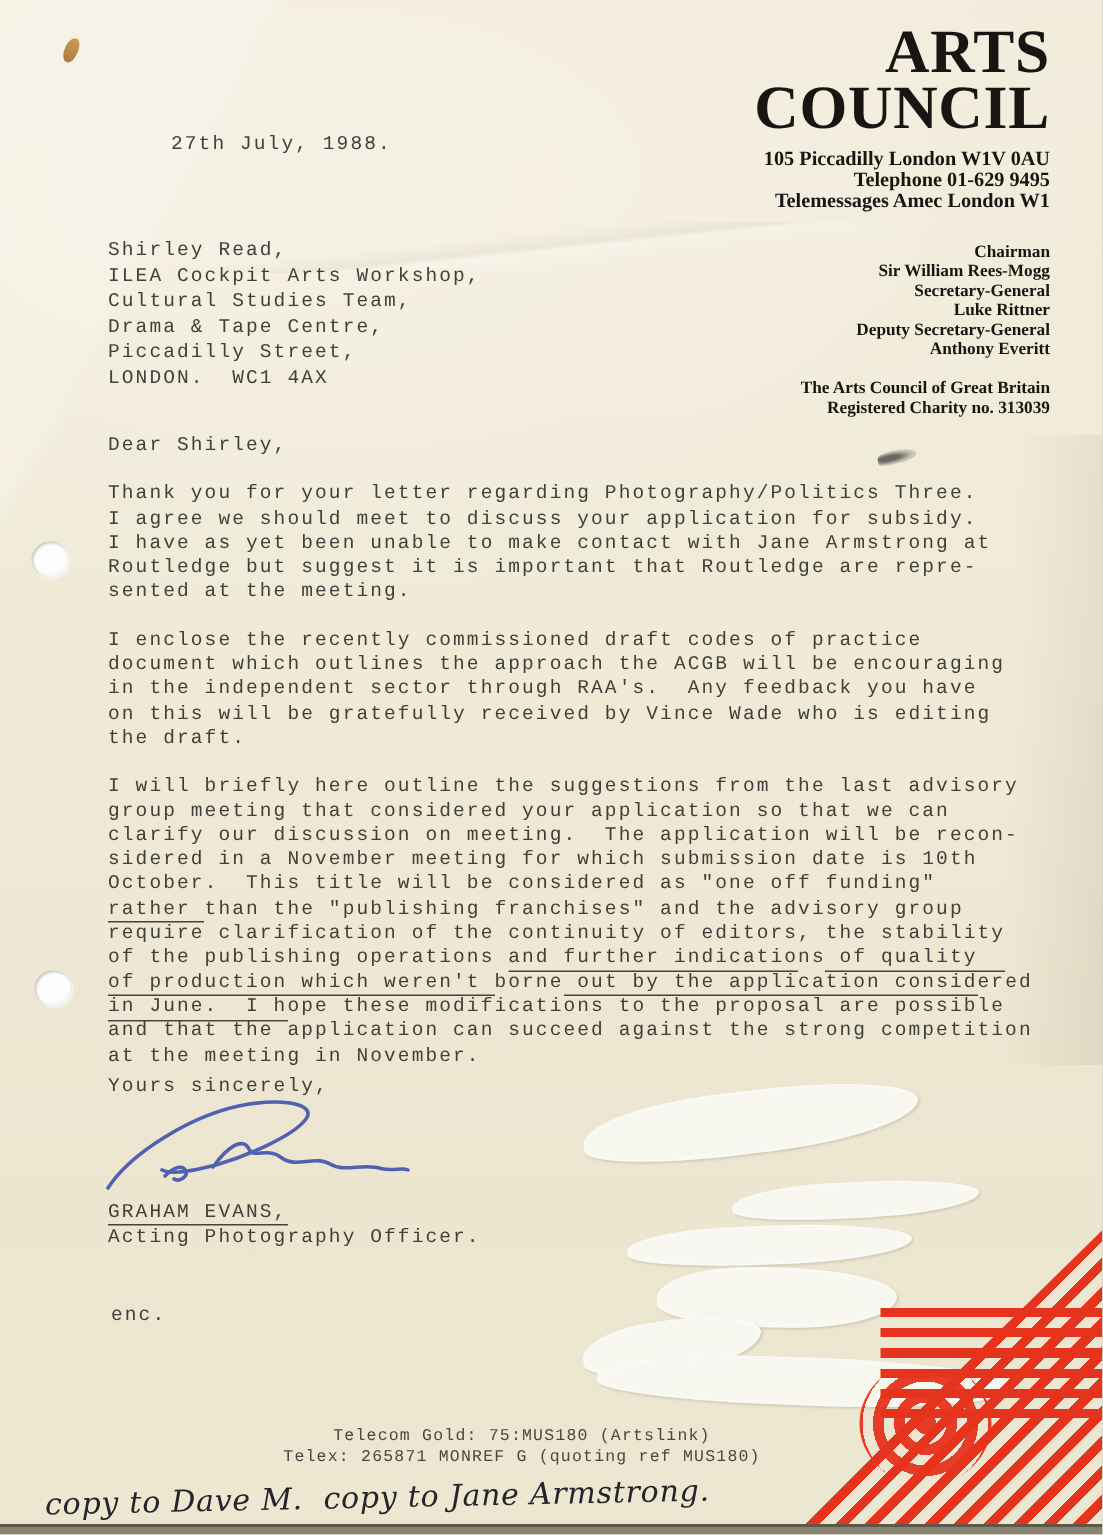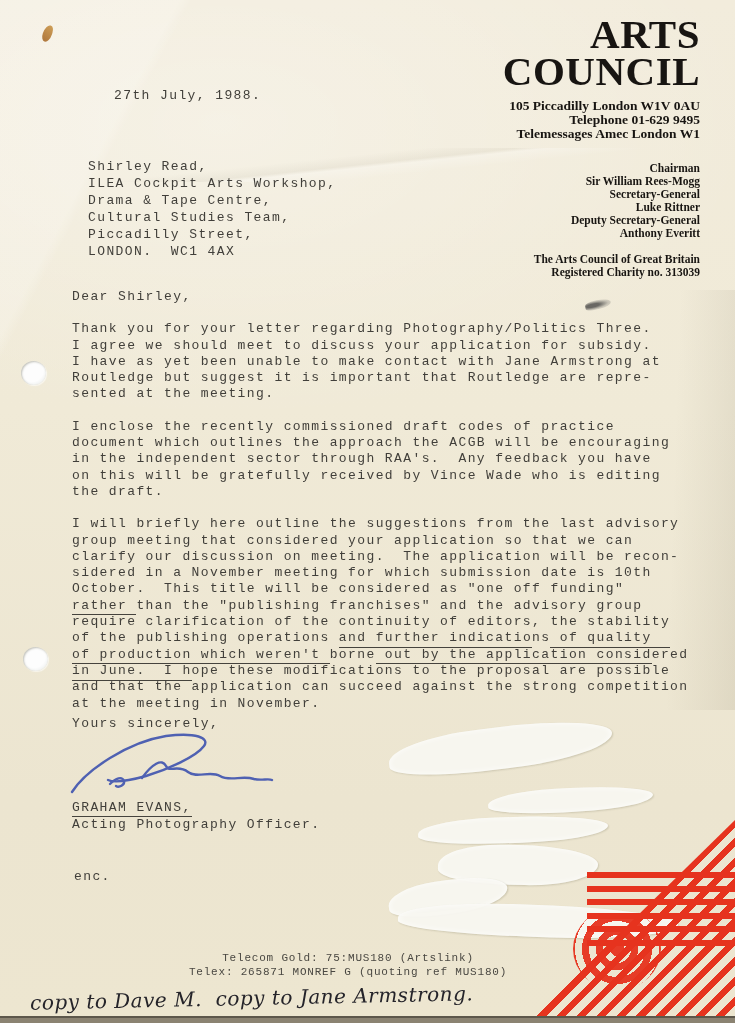--- a/index.html
+++ b/index.html
@@ -21,21 +21,21 @@
   .letterhead{position:absolute;top:16px;right:35px;text-align:right;color:#181512;}
   .brand{font-family:"Liberation Serif", serif;font-weight:bold;font-size:41px;line-height:37px;letter-spacing:0.5px;}
   .lh-address{margin-top:9px;font-family:"Liberation Serif", serif;font-weight:bold;font-size:13.5px;line-height:14px;}
   .lh-officers{margin-top:21px;font-family:"Liberation Serif", serif;font-weight:bold;font-size:11.5px;line-height:13px;}
   .lh-org{margin-top:13px;font-family:"Liberation Serif", serif;font-weight:bold;font-size:11.5px;line-height:13px;}
 
   
   .tw{font-family:"Liberation Mono", monospace;font-size:13px;letter-spacing:1.4px;color:#413f3a;}
   .tw div{white-space:pre;}
   #date{position:absolute;left:74px;top:88px;margin-left:40px;}
-  #recipient{position:absolute;left:88px;top:158px;line-height:17px;}
+  #recipient{position:absolute;left:72px;top:158px;line-height:17px;}
   #body{position:absolute;left:72px;top:289px;line-height:16.3px;width:620px;}
   #body .para{margin-bottom:16px;}
   .u{border-bottom:1.4px solid #45433d;padding-bottom:18px;}
 
   #closing{position:absolute;left:72px;top:716px;line-height:16.3px;}
   #typed-name{position:absolute;left:72px;top:800px;line-height:16.3px;}
   #typed-name .nm{display:inline-block;border-bottom:1.4px solid #45433d;}
   #enc{position:absolute;left:74px;top:869px;}
   #footer{position:absolute;left:158px;top:952px;width:380px;text-align:center;
     font-size:11px;letter-spacing:0.8px;line-height:13.5px;color:#4a4842;}
@@ -115,22 +115,22 @@
         <div>The Arts Council of Great Britain</div>
         <div>Registered Charity no. 313039</div>
       </div>
   </div>
 
   <div id="date" class="tw">27th July, 1988.</div>
 
   <div id="recipient" class="tw">
       <div>Shirley Read,</div>
       <div>ILEA Cockpit Arts Workshop,</div>
+      <div>Cultural Studies Team,</div>
       <div>Drama &amp; Tape Centre,</div>
-      <div>Cultural Studies Team,</div>
       <div>Piccadilly Street,</div>
       <div>LONDON.  WC1 4AX</div>
     </div>
 
   <div id="body" class="tw">
       <div class="para"><div><span>Dear Shirley,</span></div></div>
       <div class="para"><div><span>Thank you for your letter regarding Photography/Politics Three.</span></div><div><span>I agree we should meet to discuss your application for subsidy.</span></div><div><span>I have as yet been unable to make contact with Jane Armstrong at</span></div><div><span>Routledge but suggest it is important that Routledge are repre-</span></div><div><span>sented at the meeting.</span></div></div>
       <div class="para"><div><span>I enclose the recently commissioned draft codes of practice</span></div><div><span>document which outlines the approach the ACGB will be encouraging</span></div><div><span>in the independent sector through RAA's.  Any feedback you have</span></div><div><span>on this will be gratefully received by Vince Wade who is editing</span></div><div><span>the draft.</span></div></div>
       <div class="para"><div><span>I will briefly here outline the suggestions from the last advisory</span></div><div><span>group meeting that considered your application so that we can</span></div><div><span>clarify our discussion on meeting.  The application will be recon-</span></div><div><span>sidered in a November meeting for which submission date is 10th</span></div><div><span class="u">October</span><span>.  This title will be considered as "one off funding"</span></div><div><span>rather than the "publishing franchises" and the advisory group</span></div><div><span>require clarification of the </span><span class="u">continuity of editors</span><span>, </span><span class="u">the stability</span></div><div><span class="u">of the publishing operations</span><span> and </span><span class="u">further indications of quality</span></div><div><span class="u">of production</span><span> which weren't borne out by the application considered</span></div><div><span>in June.  I hope these modifications to the proposal are possible</span></div><div><span>and that the application can succeed against the strong competition</span></div><div><span>at the meeting in November.</span></div></div>
     </div>

